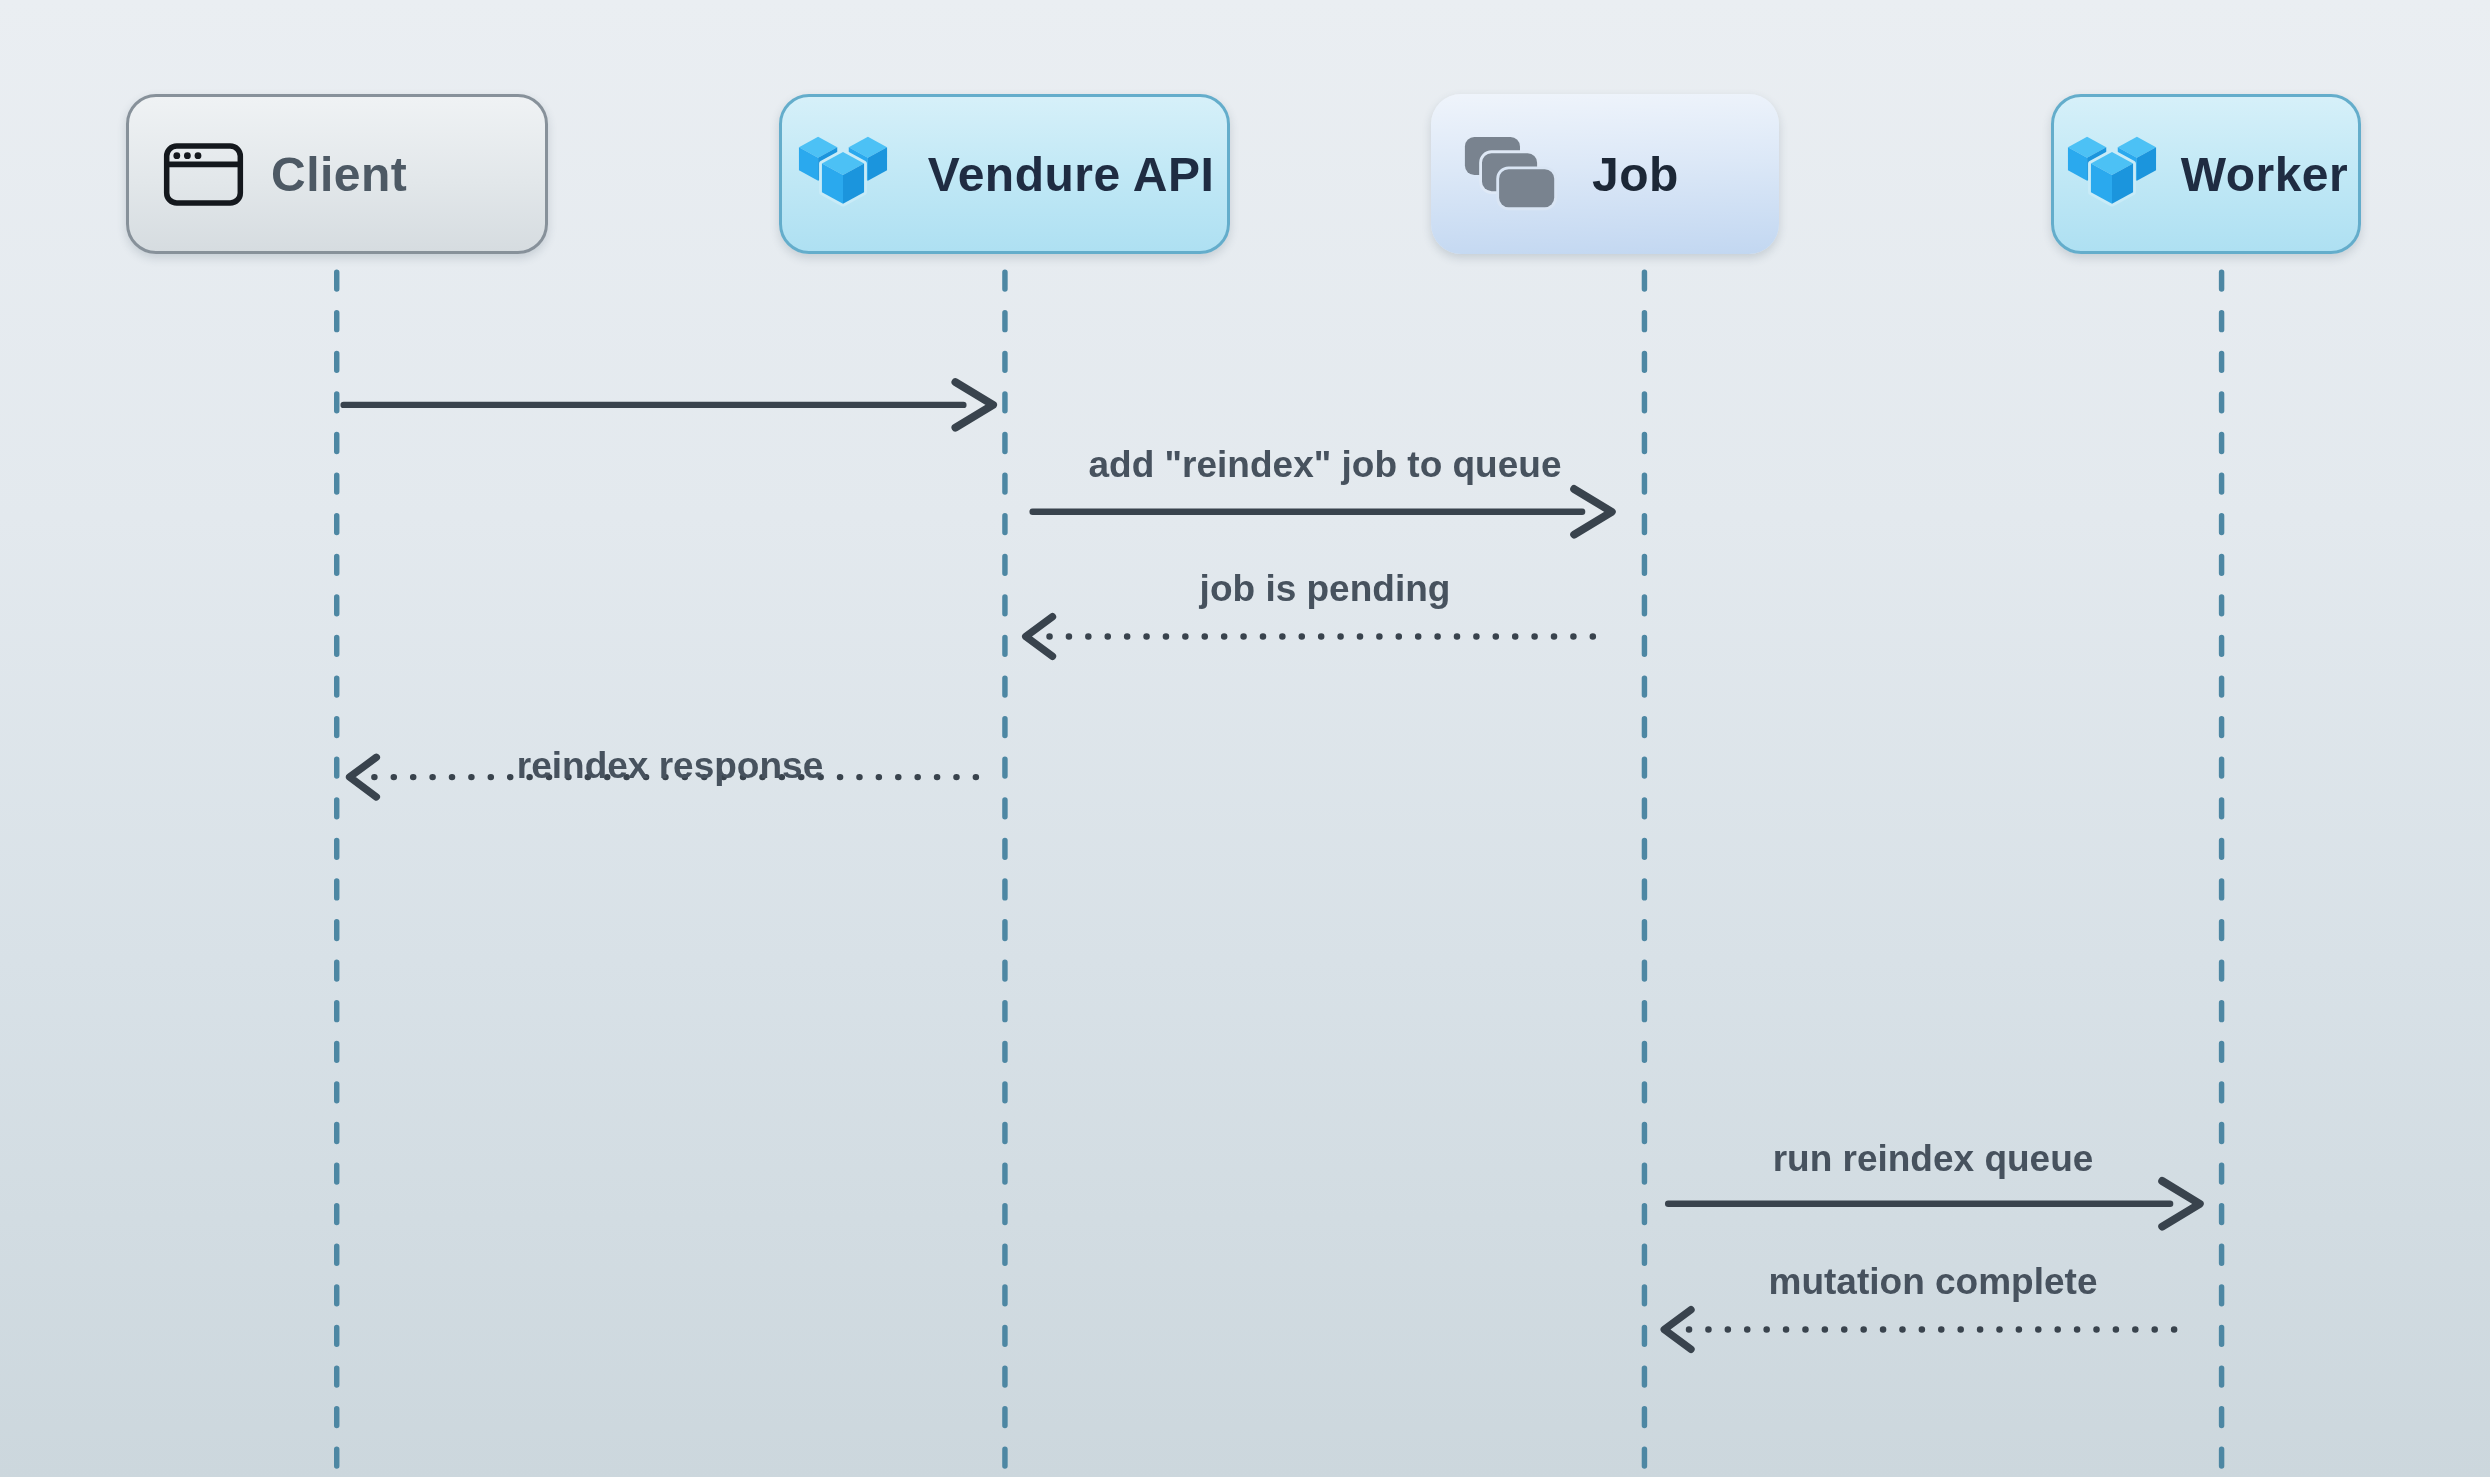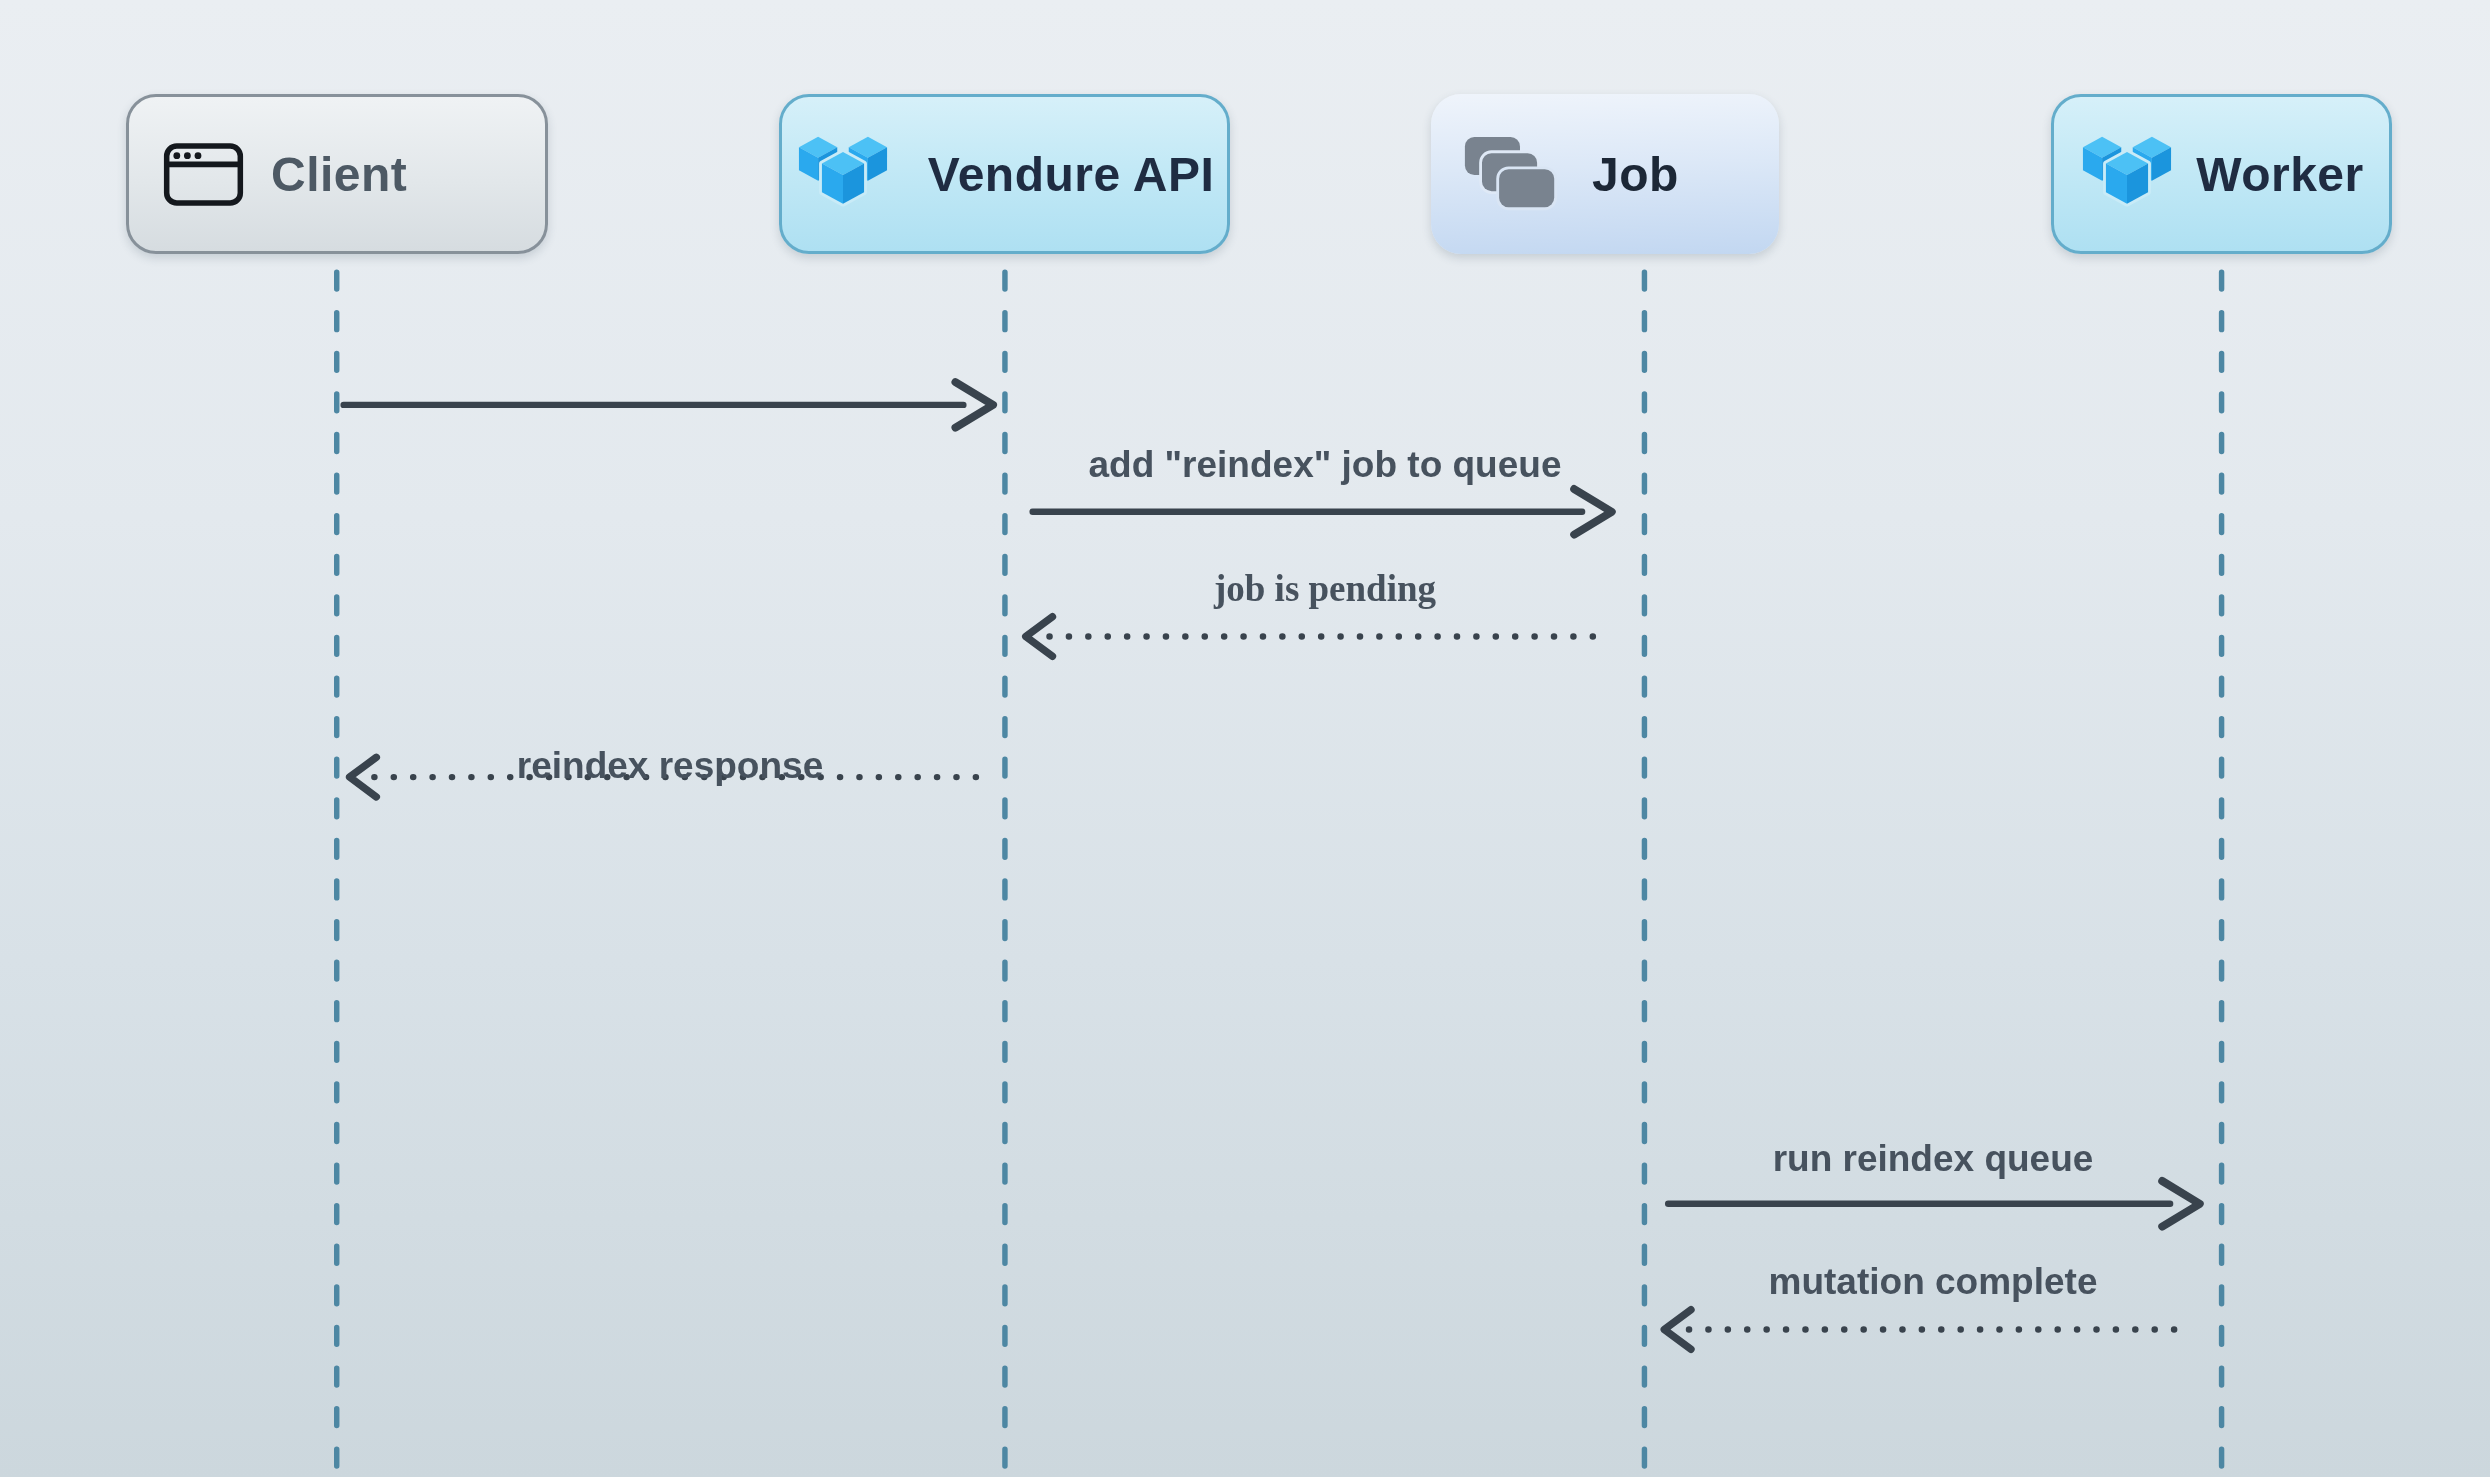--- a/index.html
+++ b/index.html
@@ -55,21 +55,21 @@
   .actor-vendure .actor-label { color: #1f2c42; margin-left: 21px; }
   .actor-job {
     left: 1431px; width: 348px;
     justify-content: flex-start;
     padding-left: 32px;
     background: linear-gradient(178deg, #eff4fb 0%, #dce8f7 45%, #c2d7f1 100%);
     border: none;
   }
   .actor-job .actor-label { color: #1c2736; margin-left: 34px; }
   .actor-worker {
-    left: 2051px; width: 341px;
+    left: 2051px; width: 310px;
     justify-content: center;
     background: linear-gradient(180deg, #d6f0f9 0%, #c3e9f6 45%, #aee0f2 100%);
     border: 3px solid #64adcb;
   }
   .actor-worker .actor-label { color: #1f2c42; margin-left: 21px; }
 
   .msg-label {
     position: absolute;
     transform: translateX(-50%);
     white-space: nowrap;
@@ -81,21 +81,21 @@
   .msg-label .code {
     font-family: "DejaVu Sans Mono", monospace;
     font-weight: normal;
     font-size: 37px;
     margin-left: 22px;
     color: #444f5b;
   }
   
   .msg-1 { left: 670px;  top: 338px; }
   .msg-2 { left: 1325px; top: 441px; }
-  .msg-3 { left: 1325px; top: 565px; font-family: Liberation Serif, serif; }
+  .msg-3 { left: 1325px; top: 565px; }
   .msg-4 { left: 670px;  top: 707px; margin-top: 35px; }
   .msg-5 { left: 1933px; top: 1135px; }
   .msg-6 { left: 1933px; top: 1258px; }
 </style>
 </head>
 <body>
 
 <div id="stage">
 
   <svg id="wires" viewBox="0 0 2516 1492" xmlns="http://www.w3.org/2000/svg">

